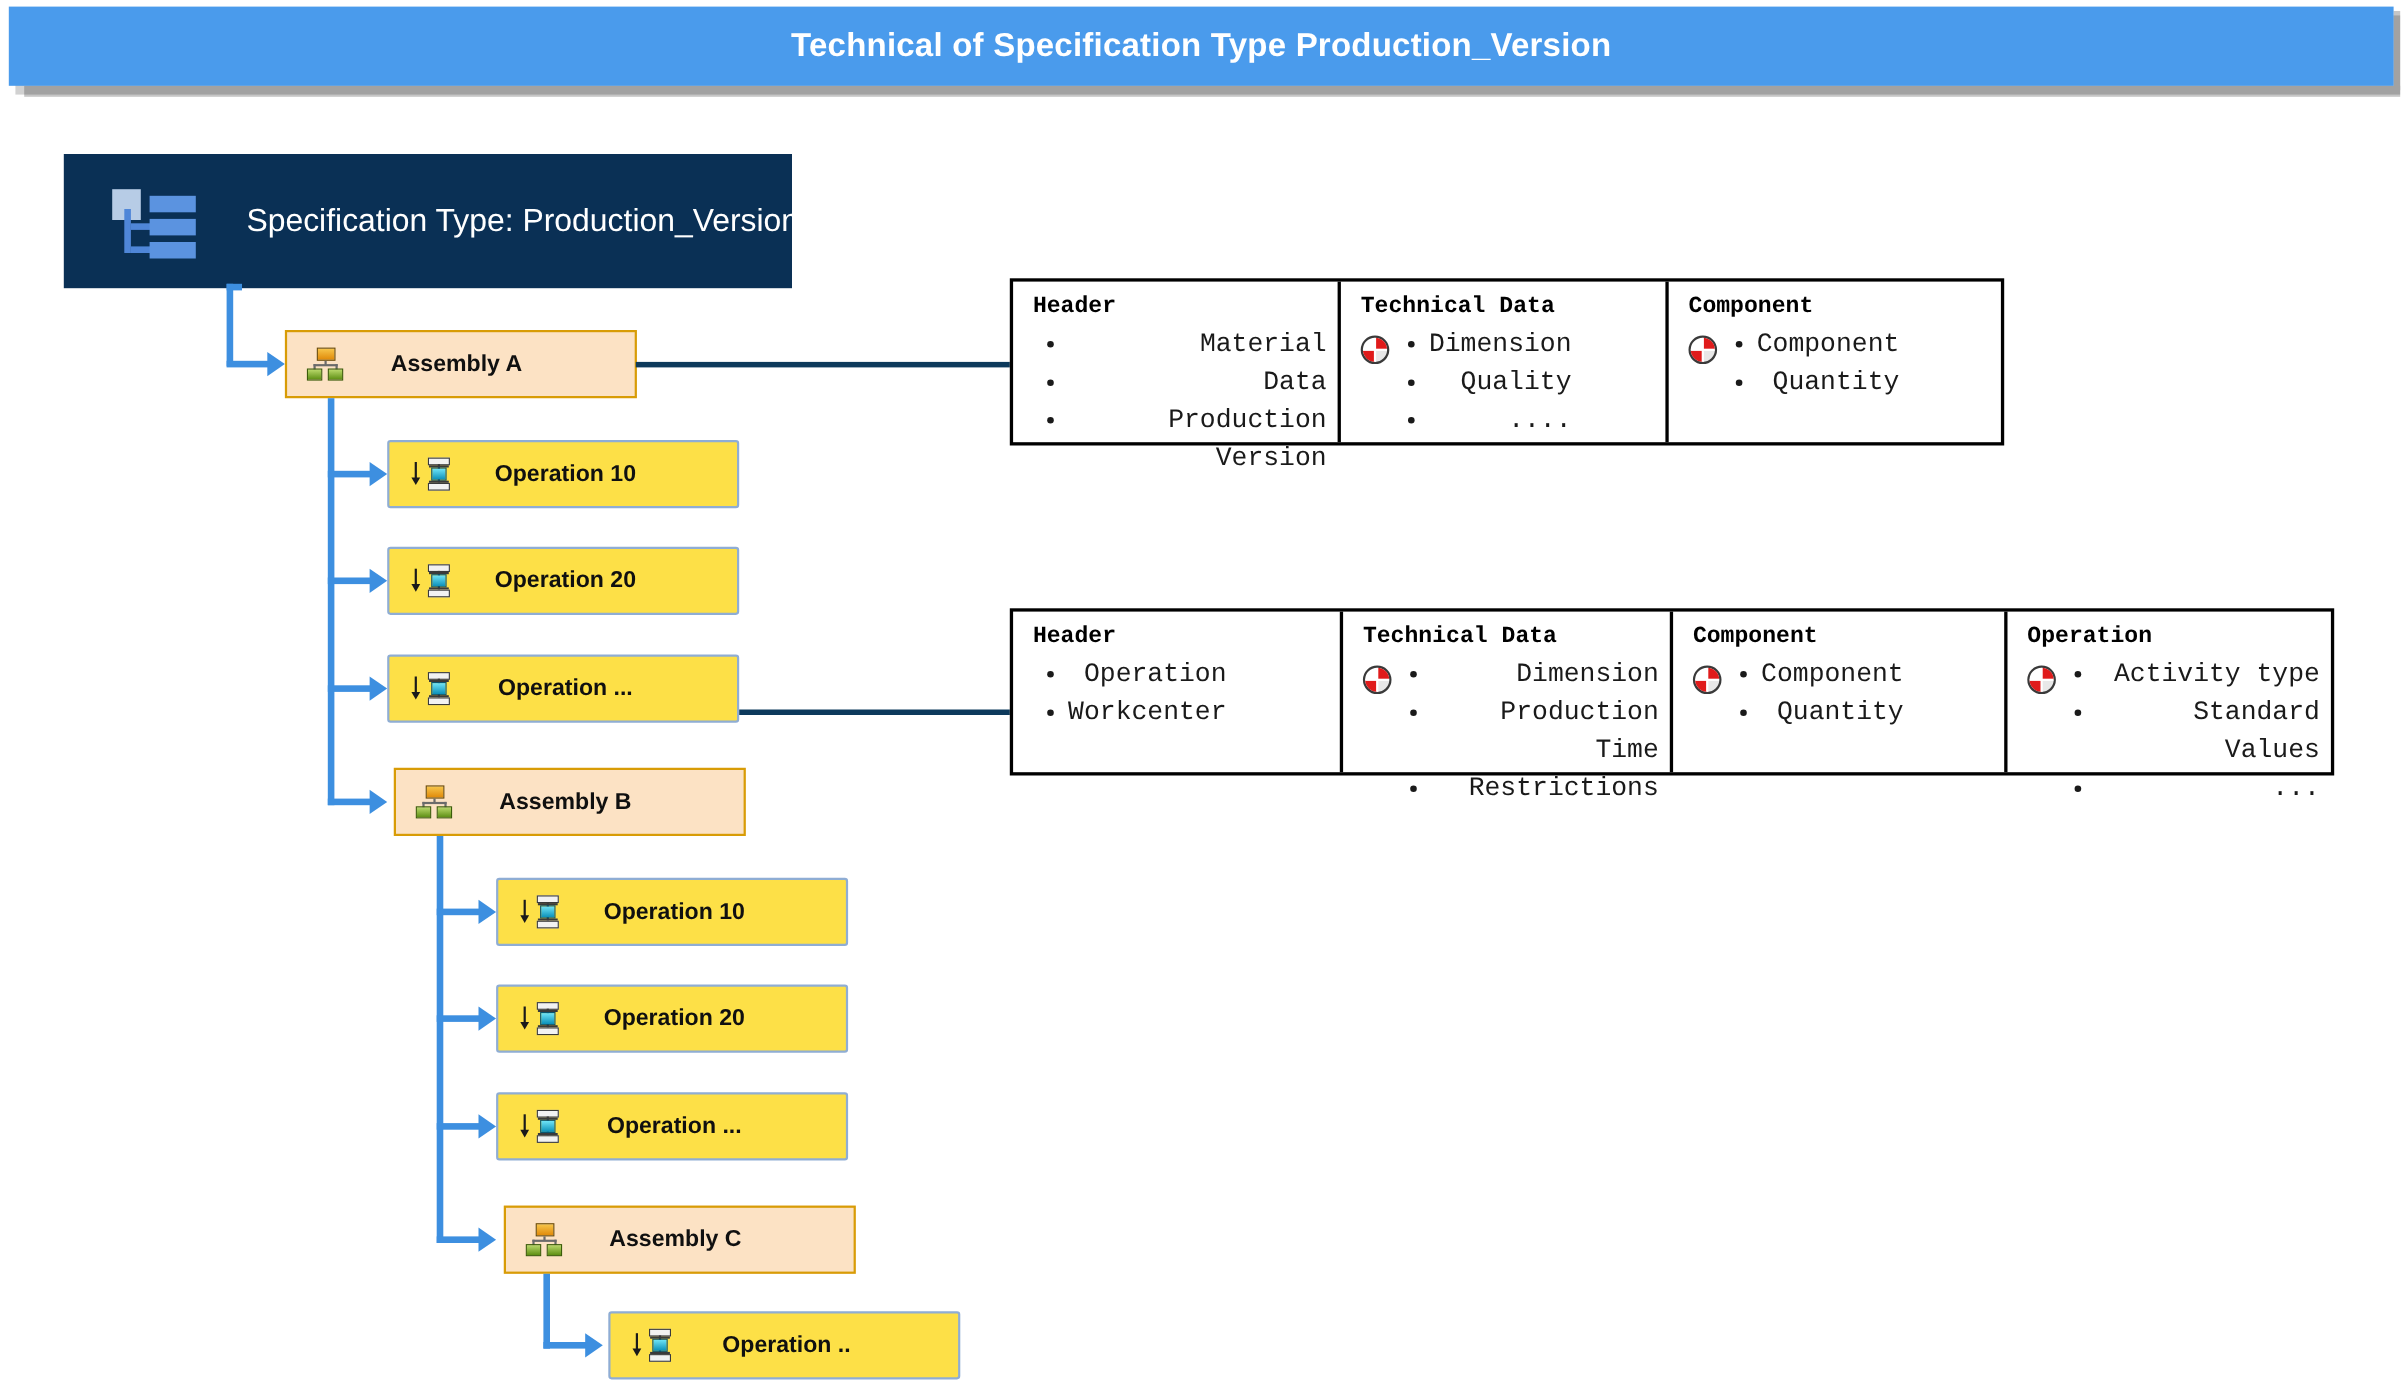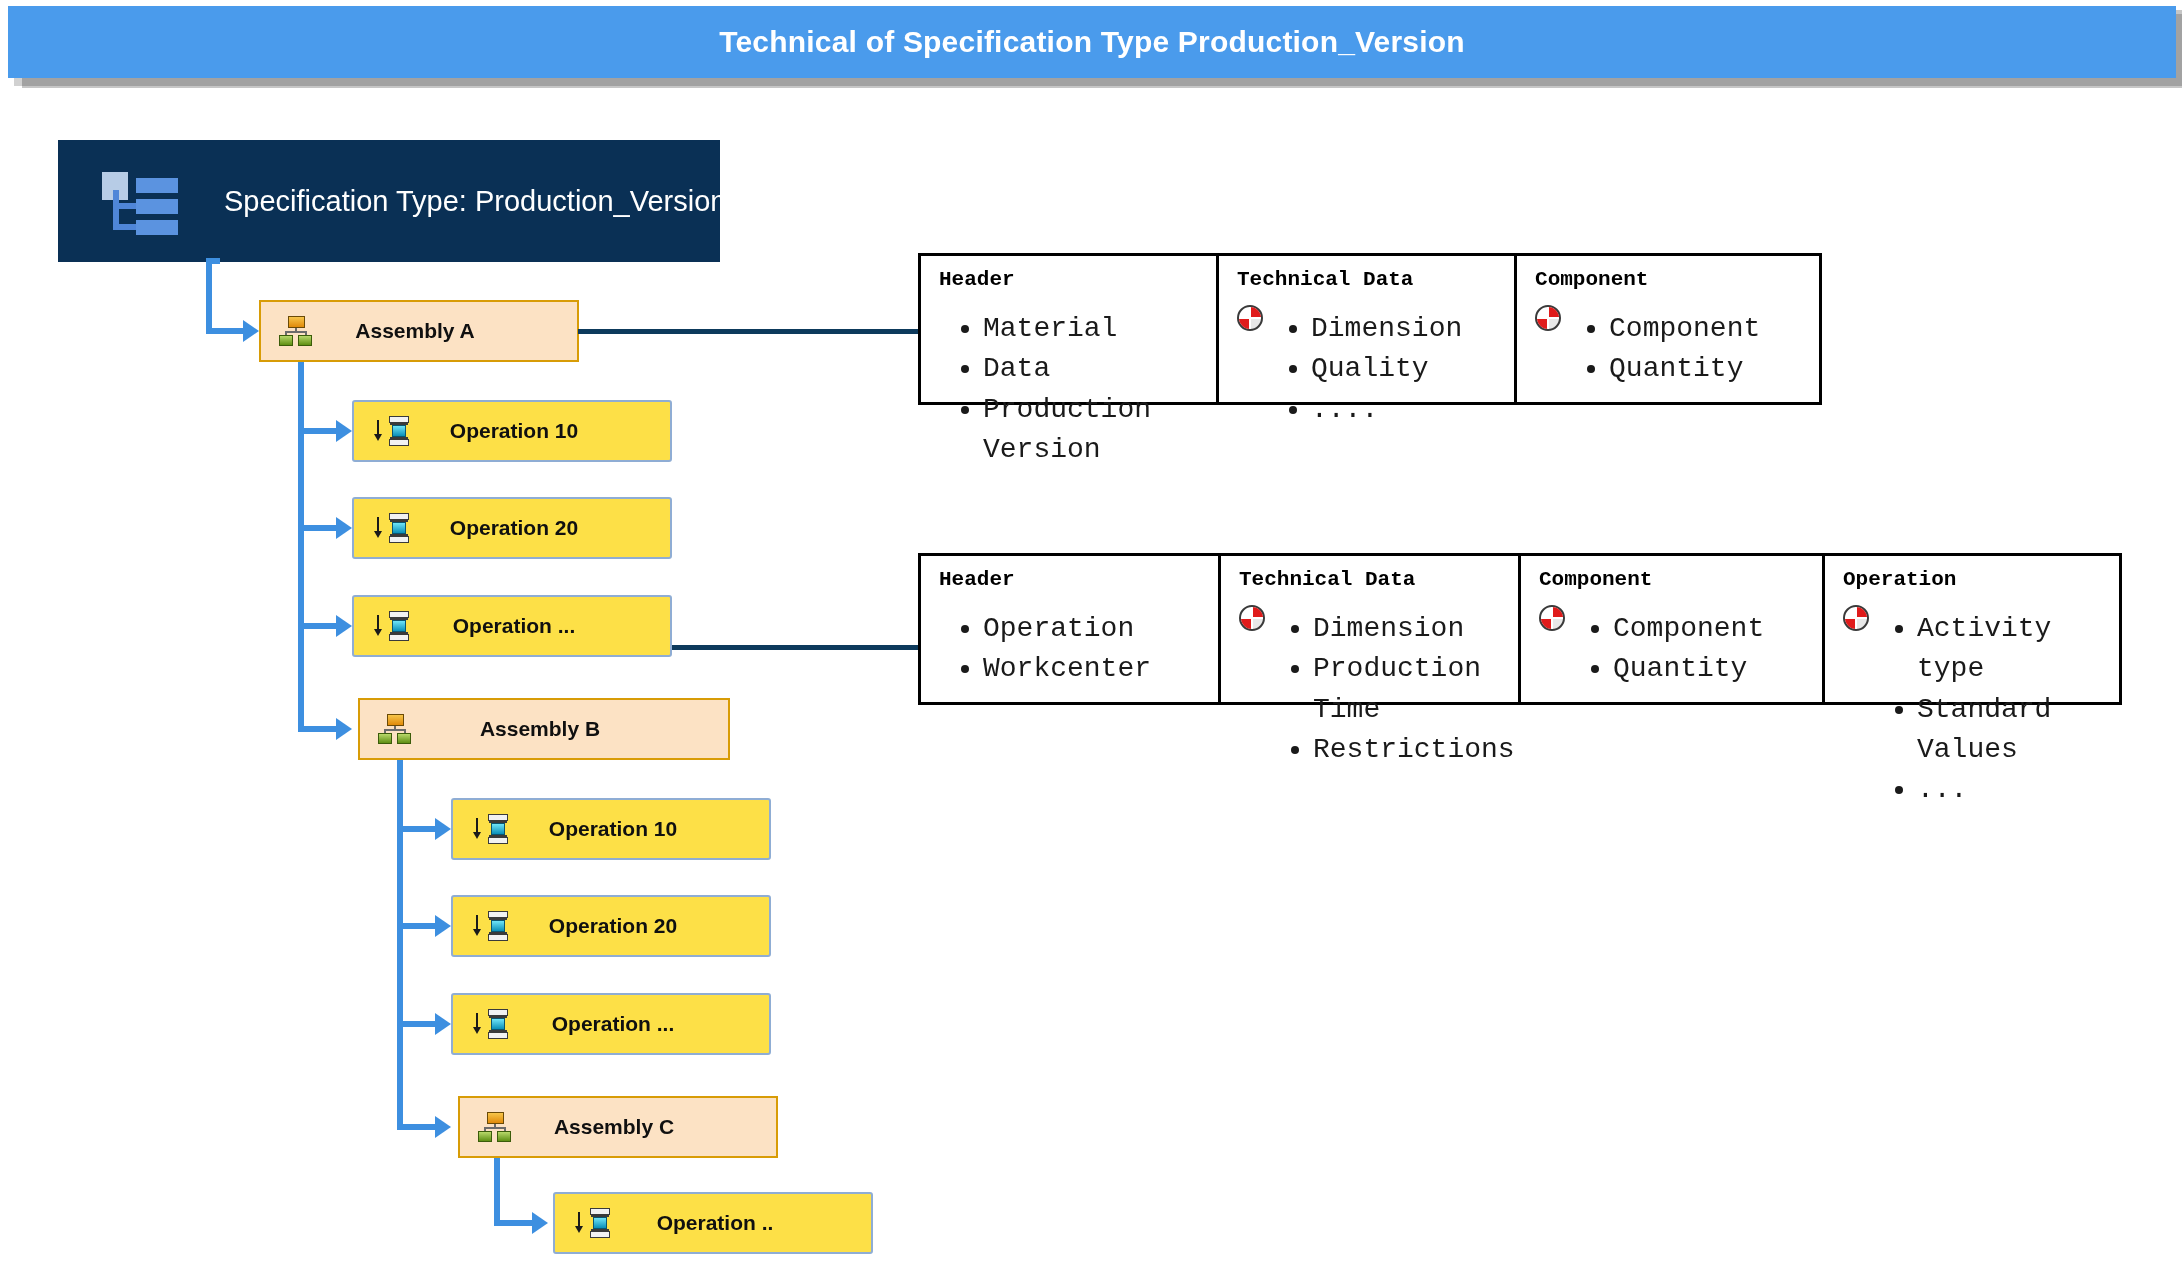--- a/index.html
+++ b/index.html
@@ -176,22 +176,22 @@
     border: 2px solid #3a3a3a;
     background:
       linear-gradient(135deg, #ffffff 0 50%, #e8e8e8 50% 100%);
     overflow: hidden;
   }
   .ball-icon .q1 { position: absolute; left: 11px; top: 0; width: 11px; height: 11px; background: #e01b1b; }
   .ball-icon .q2 { position: absolute; left: 0; top: 11px; width: 11px; height: 11px; background: #e01b1b; }
   .ball-icon .cross-v { position: absolute; left: 10px; top: 0; width: 2px; height: 22px; background: #ffffff; }
   .ball-icon .cross-h { position: absolute; left: 0; top: 10px; width: 22px; height: 2px; background: #ffffff; }
   .detail-col ul {
-    margin: 12px; padding-left: 32px;
-    font-size: 28px; color: #1a1a1a; line-height: 1.44;
+    margin: 0; padding-left: 32px;
+    font-size: 24px; color: #1a1a1a; line-height: 1.44; text-align: right;
   }
   .detail-col li { margin: 0; padding: 0; }
 </style>
 </head>
 <body>
 
 <div id="canvas">
 
   <div id="banner-shadow"></div>
   <div id="banner-edge"></div>
@@ -279,21 +279,21 @@
         <span class="tick-r"></span>
         <span class="cap-b"></span>
     </span>
     <span class="node-label">Operation ...</span>
   </div>
 
   <div class="navy-line" style="left:672px; top:645px; width:248px;"></div>
 
   <div class="conn" style="left:298px; top:726px; width:44px; height:6px;"></div>
   <div class="arrowhead" style="left:336px; top:718px;"></div>
-  <div class="node assembly" style="left:358px; top:698px; width:372px; height:62px;">
+  <div class="node assembly" style="left:358px; top:698px; width:320px; height:62px;">
     <span class="asm-icon">
       <span class="top"></span>
         <span class="v1"></span>
         <span class="h1"></span>
       <span class="v2"></span>
         <span class="v3"></span>
         <span class="lb"></span>
         <span class="rb"></span>
     </span>
     <span class="node-label">Assembly B</span>

